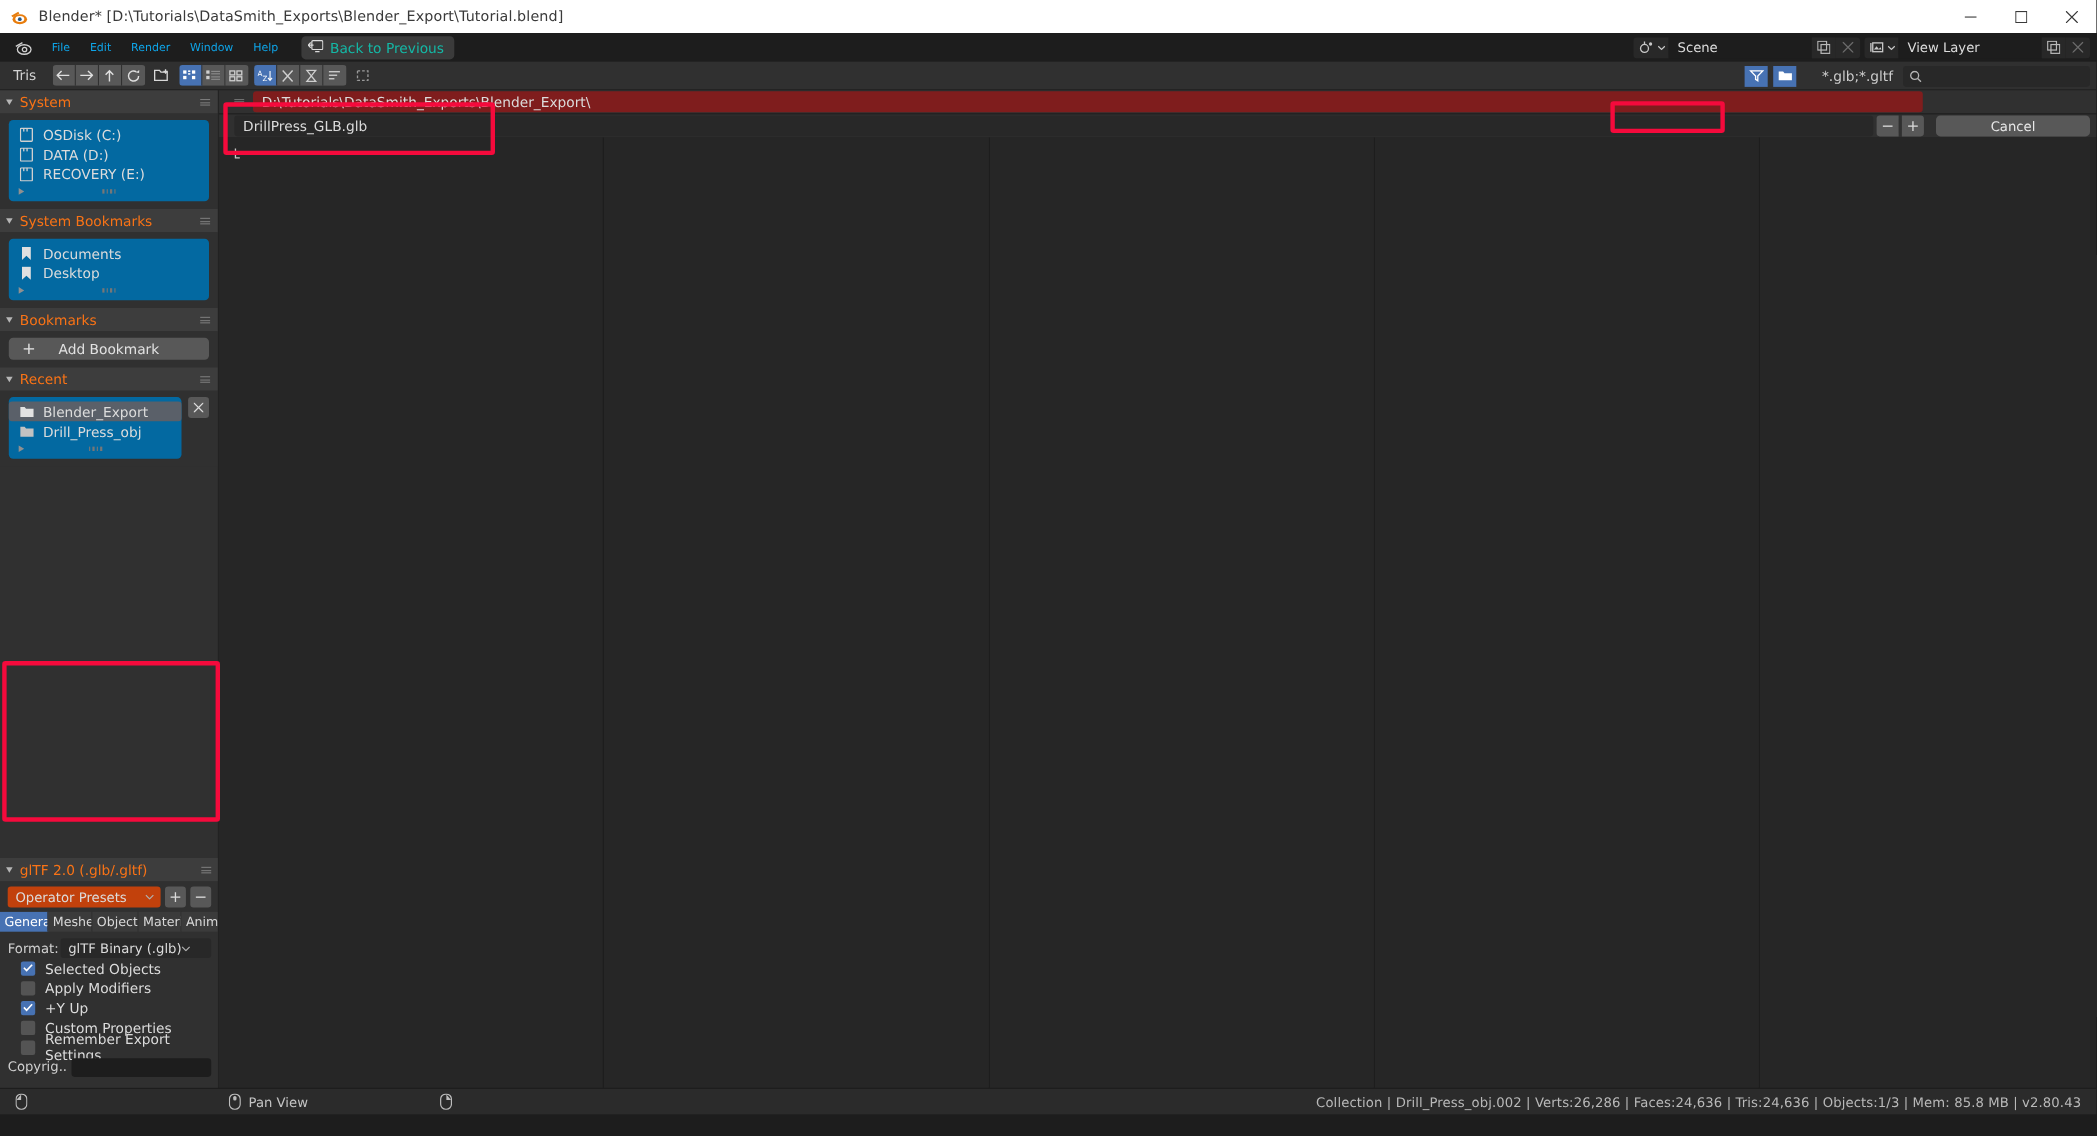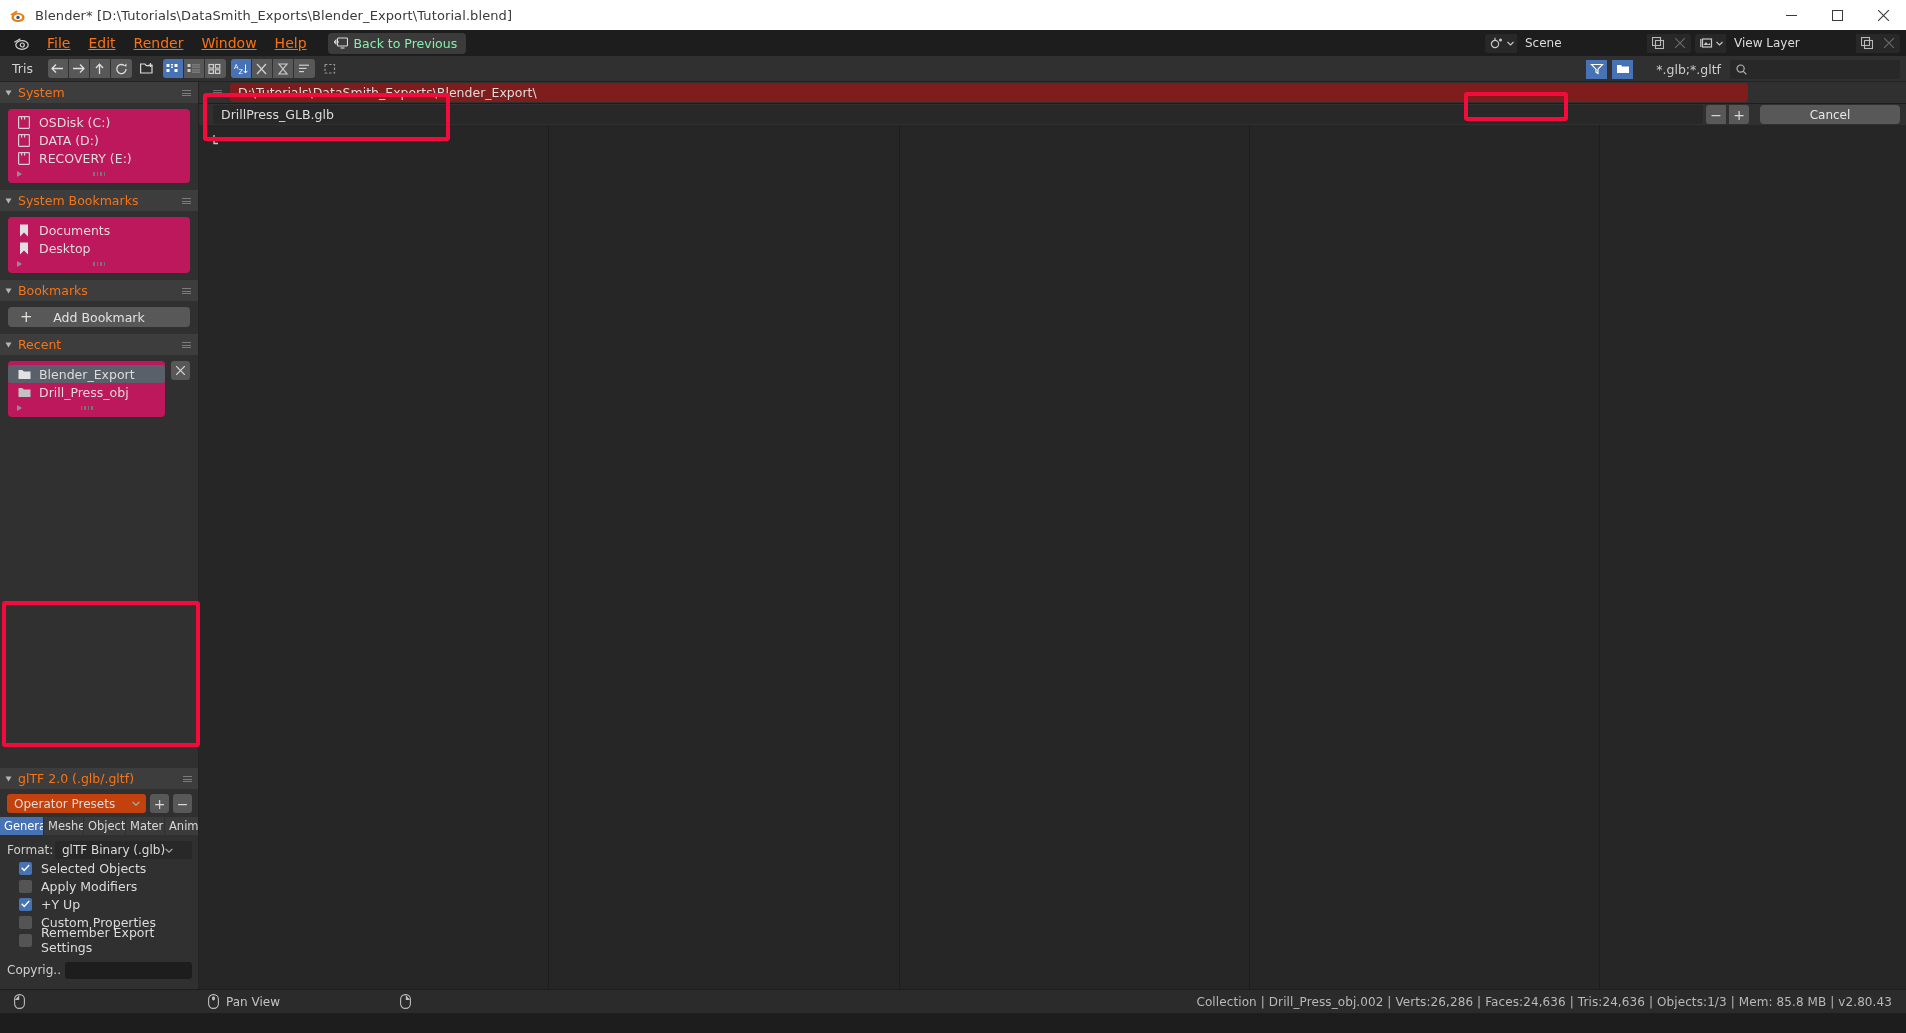--- a/index.html
+++ b/index.html
@@ -25,28 +25,27 @@
     color: #3a3a3a;
   }
 
   
   .topbar {
     height: 26px; background: #1d1d1d; display: flex; align-items: center;
     padding: 0 4px; gap: 0; position: relative;
   }
   .bl-icon { width: 22px; height: 20px; display:flex; align-items:center; justify-content:center; margin: 0 6px 0 6px;}
   .menu-item {
-    font-size: 14px; color: #f97316; padding: 3px 9px; border-radius: 3px;
+    font-size: 10px; color: #0ea5e9; padding: 3px 9px; border-radius: 3px;
     white-space: nowrap;
-    text-decoration: underline;
   }
   .back-prev {
-    display: flex; align-items: center; gap: 6px; background: #3b3b3b;
+    display: flex; gap: 6px; background: #3b3b3b;
     border-radius: 4px; padding: 3px 9px 3px 6px; margin-left: 12px;
-    font-size: 12.5px; color: #86efac;
+    font-size: 12.5px; color: #14b8a6;
   }
   .topbar-right {
     position: absolute; right: 6px; top: 0; height: 26px; display: flex;
     align-items: center; gap: 4px;
   }
   .id-block { display: flex; align-items: center; height: 19px; }
   .id-icon {
     background: #282828; border-radius: 3px 0 0 3px; height: 19px; display: flex;
     align-items: center; padding: 0 3px 0 5px; gap: 2px;
   }
@@ -117,21 +116,21 @@
   .panel-head {
     height: 21px; display: flex; align-items: center; background: #3d3d3d;
     padding: 0 6px; position: relative;
   }
   .tri { width: 0; height: 0; border-left: 5px solid #b6b6b6; border-top: 3.5px solid transparent;
          border-bottom: 3.5px solid transparent; margin-right: 7px; transform: rotate(90deg); }
   .panel-title { font-size: 12.5px; color: #f97316; }
   .grip { position: absolute; right: 7px; top: 8px; display: flex; gap: 1.5px; flex-direction: column; }
   .grip i { display: block; width: 9px; height: 1px; background: #7b7b7b; }
   .panel-body { background: #303030; padding: 6px 8px 7px 8px; }
-  .list-box { background: #be185d; border-radius: 4px; padding: 4px 0 2px 0; }
+  .list-box { background: #0369a1; border-radius: 4px; padding: 4px 0 2px 0; }
   .list-item {
     height: 18px; display: flex; align-items: center; gap: 8px; padding: 0 9px;
     font-size: 12.5px; color: #dcdcdc; border-radius: 3px;
   }
   .list-item.sel { background: #5a6069; }
   .list-item .ic { width: 14px; height: 14px; flex: none; display:flex; align-items:center; justify-content:center; }
   .list-foot { height: 14px; display: flex; align-items: center; padding: 0 9px; position: relative; }
   .list-foot .tri2 { width: 0; height: 0; border-left: 5px solid #909090;
     border-top: 3.5px solid transparent; border-bottom: 3.5px solid transparent; }
   .dots { position: absolute; left: 50%; transform: translateX(-50%); display:flex; gap:2px; }
@@ -684,21 +683,21 @@
             <span class="cb-label">+Y Up</span>
           </div>
           <div class="opt-row">
             <span class="cbox"></span>
             <span class="cb-label">Custom Properties</span>
           </div>
           <div class="opt-row">
             <span class="cbox"></span>
             <span class="cb-label">Remember Export Settings</span>
           </div>
-          <div class="opt-row" style="margin-top:12px">
+          <div class="opt-row" style="margin-top:0">
             <span class="opt-label-r" style="width:56px">Copyrig..</span>
             <span class="text-field"></span>
           </div>
         </div>
       </div>
     </div>
 
     <div class="filearea">
       <div class="path-row">
         <span class="path-grip">

